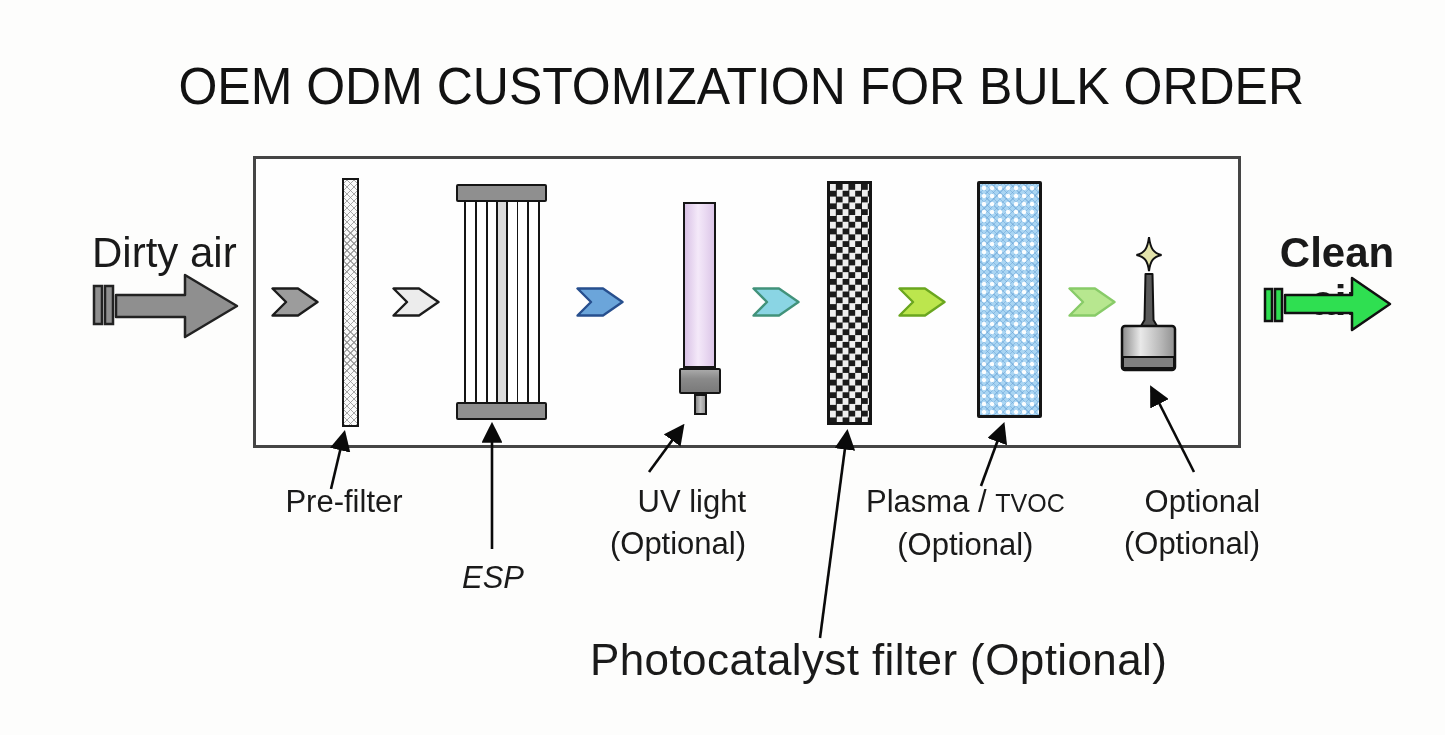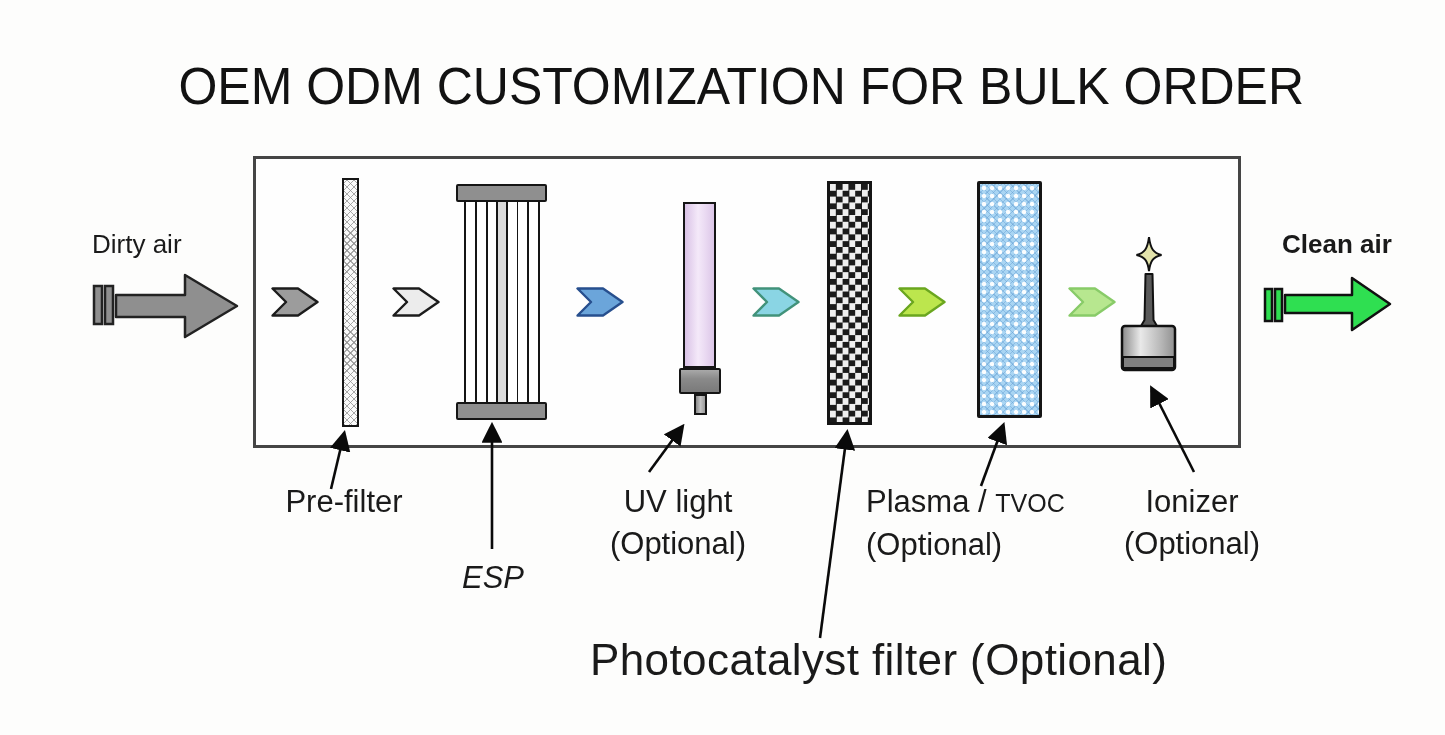--- a/index.html
+++ b/index.html
@@ -3,21 +3,21 @@
 <meta charset="utf-8">
 <style>
   * { margin:0; padding:0; box-sizing:border-box; }
   html,body { width:1445px; height:735px; background:#fdfdfc; overflow:hidden; }
   body { font-family:"Liberation Sans", sans-serif; color:#1a1a1a; position:relative; }
   .abs { position:absolute; }
 
   .title-wrap { left:0; top:57px; width:1483px; text-align:center; }
   .title { display:inline-block; font-size:51px; font-weight:normal; color:#121212; transform:scaleX(0.98); transform-origin:50% 50%; white-space:nowrap; }
 
-  .side-label { font-size:26px; }
+  .side-label { font-size:42px; }
   #dirty-label { left:92px; top:229px; width:150px; }
   #clean-label { left:1262px; top:229px; width:150px; text-align:center;font-weight:bold; }
 
   #chamber { left:253px; top:156px; width:988px; height:292px; border:3px solid #454545; background:#fefefe; }
 
   .chevron { top:287px; width:48px; height:30px; }
   .chevron:nth-of-type(1){ left:271px; }
   .chevron:nth-of-type(2){ left:392px; }
   .chevron:nth-of-type(3){ left:576px; }
   .chevron:nth-of-type(4){ left:752px; }
@@ -61,22 +61,22 @@
   #plasma { left:977px; top:181px; width:65px; height:237px; border:3px solid #151515; border-radius:2px;
      background:
        radial-gradient(circle at 4px 4px, rgba(255,255,255,.95) 1.7px, rgba(255,255,255,0) 2.7px),
        radial-gradient(circle at 0px 0px, rgba(255,255,255,.8) 1.4px, rgba(255,255,255,0) 2.4px),
        repeating-linear-gradient(45deg, rgba(90,150,205,.4) 0 1px, transparent 1px 4.5px),
        repeating-linear-gradient(-45deg, rgba(90,150,205,.4) 0 1px, transparent 1px 4.5px),
        #a9d5f3;
      background-size:8px 8px, 8px 8px, auto, auto; background-position:0 0, 4px 4px, 0 0, 0 0; }
 
   
-  .lbl { font-size:31px; line-height:42px; white-space:nowrap; }
-  .ctr { transform:translateX(-50%); text-align:center; }
+  .lbl { font-size:31px; line-height:42px; white-space:nowrap;text-align:center; }
+  .ctr { transform:translateX(-50%); text-align:right; }
   #lbl-prefilter { left:344px; top:481px; }
   #lbl-esp { left:493px; top:557px;font-style:italic; }
   #lbl-uv { left:678px; top:481px; }
   #lbl-photo { left:590px; top:639px; font-size:44px; letter-spacing:0.4px; }
   #lbl-plasma { left:866px; top:481px; }
   #lbl-ionizer { left:1192px; top:481px; }
   .small-caps { font-size:25px; }
 
   #pointer-layer, #ionizer-svg, .flow-svg, .chevron { position:absolute; }
   #pointer-layer { left:0; top:0; }
@@ -168,21 +168,21 @@
 <div class="abs lbl ctr" id="lbl-uv">
   <div>UV light</div>
   <div>(Optional)</div>
 </div>
 <div class="abs lbl" id="lbl-photo">Photocatalyst filter (Optional)</div>
 <div class="abs lbl" id="lbl-plasma">
   <div><span>Plasma /</span> <span class="small-caps">TVOC</span></div>
   <div>(Optional)</div>
 </div>
 <div class="abs lbl ctr" id="lbl-ionizer">
-  <div>Ionizer</div>
+  <div>Optional</div>
   <div>(Optional)</div>
 </div>
 
 <svg id="pointer-layer" width="1445" height="735">
   <defs>
     <marker id="ah" viewBox="0 0 10 10" refX="8" refY="5" markerWidth="8" markerHeight="8" orient="auto-start-reverse">
       <path d="M0,0 L10,5 L0,10 z" fill="#0a0a0a"></path>
     </marker>
   </defs>
   <g stroke="#0a0a0a" stroke-width="2.6" fill="none">

